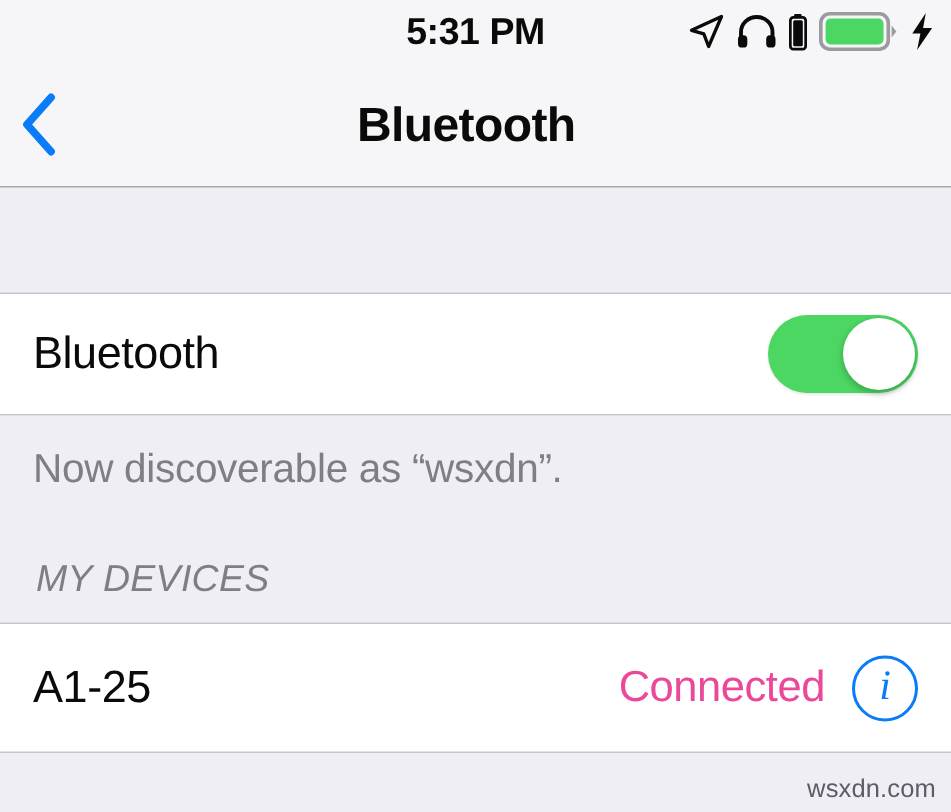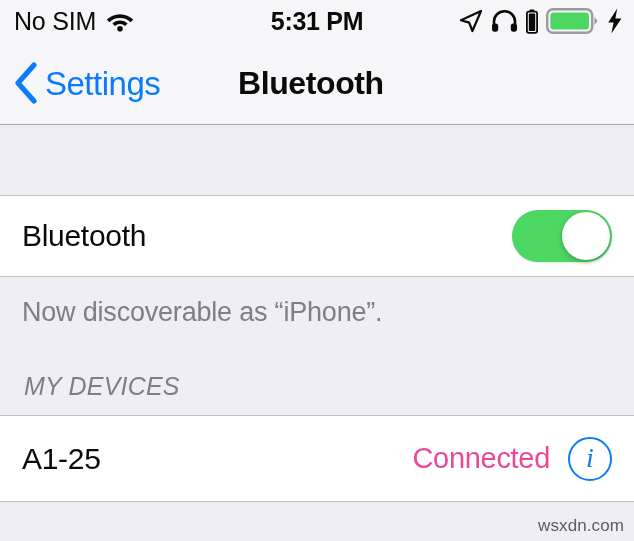--- a/index.html
+++ b/index.html
@@ -225,30 +225,20 @@
     letter-spacing: 0.1px;
   }
 
   svg { display: block; }
 </style>
 </head>
 <body>
 
 <div class="status-bar">
 
-  <div class="status-left">
-    <span class="status-carrier">No SIM</span>
-    <span>
-      <svg width="28" height="22" viewBox="0 0 28 22">
-        <path d="M14 4.2 C19.2 4.2 23.9 6.3 27.2 9.6 L24.6 12.2 C22 9.6 18.2 8 14 8 C9.8 8 6 9.6 3.4 12.2 L0.8 9.6 C4.1 6.3 8.8 4.2 14 4.2 Z" fill="#0a0a0a"></path>
-        <path d="M14 10.4 C17 10.4 19.7 11.6 21.6 13.5 L19 16.1 C17.7 14.8 16 14.1 14 14.1 C12 14.1 10.3 14.8 9 16.1 L6.4 13.5 C8.3 11.6 11 10.4 14 10.4 Z" fill="#0a0a0a"></path>
-        <circle cx="14" cy="18.8" r="2.8" fill="#0a0a0a"></circle>
-      </svg>
-    </span>
-  </div>
 
   <div class="status-center">
     <span class="status-time">5:31 PM</span>
   </div>
 
   <div class="status-right">
 
     <span>
       <svg width="24" height="24" viewBox="0 0 24 24">
         <path d="M22 2 L2 11.2 L10.2 13.6 L13.4 22 Z" fill="none" stroke="#0a0a0a" stroke-width="2.2" stroke-linejoin="round"></path>
@@ -289,41 +279,40 @@
 </div>
 
 <div class="nav-bar">
 
   <div class="nav-back">
     <span>
       <svg width="26" height="42" viewBox="0 0 26 42">
         <path d="M21 3 L5 21 L21 39" fill="none" stroke="#0a7cf8" stroke-width="5.2" stroke-linecap="round" stroke-linejoin="round"></path>
       </svg>
     </span>
-    <span class="nav-back-label">Settings</span>
   </div>
 
   <div class="nav-title">Bluetooth</div>
 </div>
 
 <div class="content">
 
   <div class="gap-section"></div>
 
   <div class="white-group">
     <div class="row row-toggle">
       <span class="row-label">Bluetooth</span>
       <span class="row-spacer"></span>
       <div class="toggle">
         <div class="toggle-knob"></div>
       </div>
     </div>
   </div>
 
-  <div class="footer-text">Now discoverable as “iPhone”.</div>
+  <div class="footer-text">Now discoverable as “wsxdn”.</div>
 
   <div class="group-header">MY DEVICES</div>
 
   <div class="white-group">
     <div class="row row-device">
       <span class="row-label">A1-25</span>
       <span class="row-spacer"></span>
       <span class="row-value">Connected</span>
       <div class="info-button">
         <span class="info-button-glyph">i</span>

